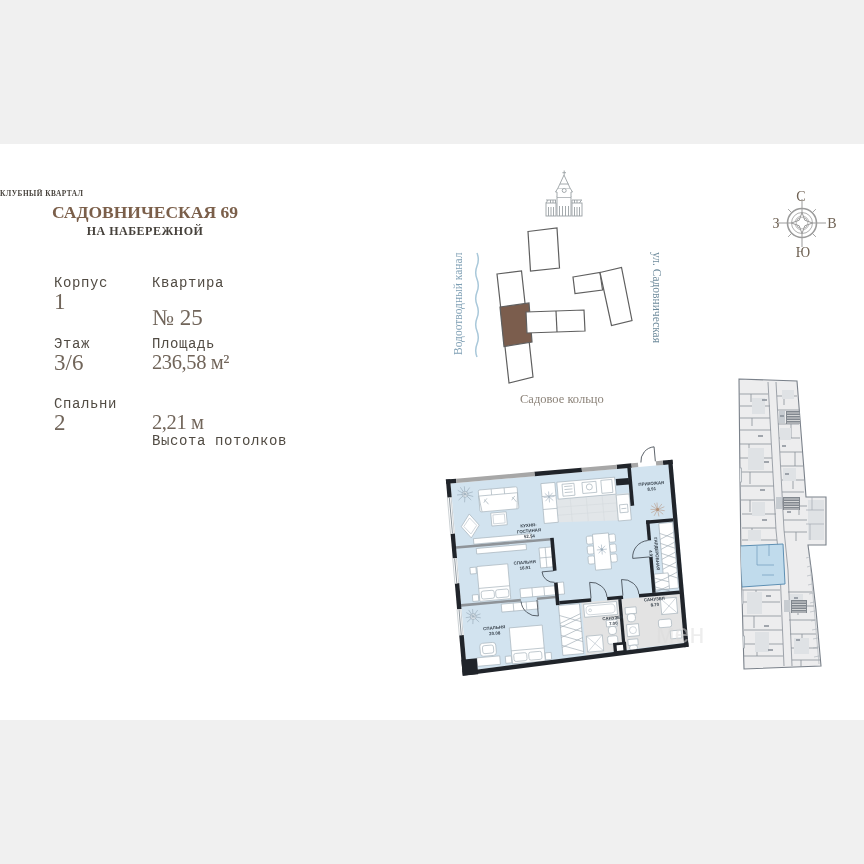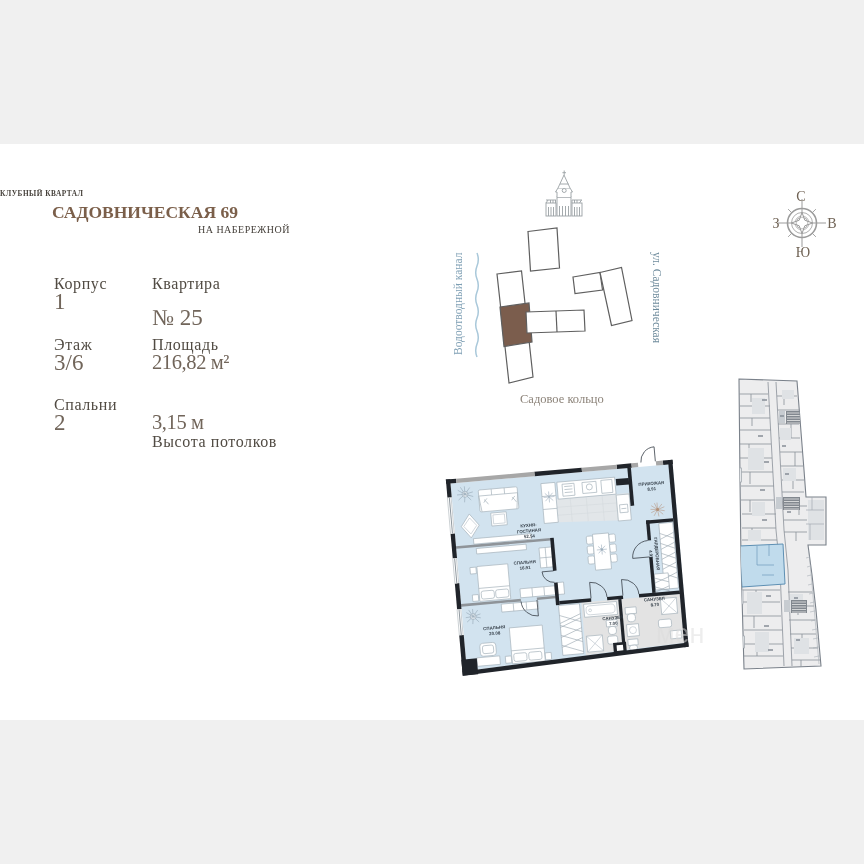--- a/index.html
+++ b/index.html
@@ -1,54 +1,54 @@
 <!DOCTYPE html>
 <html><head>
 <meta charset="utf-8">
 <style>
   html,body{margin:0;padding:0;width:864px;height:864px;background:#f0f0f0;overflow:hidden;}
   .abs{position:absolute;}
   body{font-family:"Liberation Serif",serif;}
-  .lbl{font-size:16px;color:#514b43;letter-spacing:0.6px;}
+  .lbl{font-size:14px;color:#514b43;letter-spacing:0.6px;font-family:Liberation Mono, monospace;}
   .val{font-size:23px;color:#71655a;} .val2{font-size:20.5px;color:#71655a;letter-spacing:-0.4px;}
 </style>
 </head>
 <body>
 
 <div class="abs" style="left:0px;top:144px;width:864px;height:576px;background:#ffffff;"></div>
 
 <div class="abs" style="left:0px;top:188.5px;width:290px;text-align:left;font-size:7.3px;font-weight:bold;color:#46413b;letter-spacing:0.5px;">КЛУБНЫЙ КВАРТАЛ</div>
 
 <div class="abs" style="left:0px;top:202px;width:290px;text-align:center;font-size:17.5px;font-weight:bold;color:#7b5f4a;letter-spacing:0px;">САДОВНИЧЕСКАЯ 69</div>
 
-<div class="abs" style="left:0px;top:224px;width:290px;text-align:right;font-size:10px;font-weight:normal;color:#46413b;letter-spacing:0.5px;">НА НАБЕРЕЖНОЙ</div>
+<div class="abs" style="left:0px;top:224px;width:290px;text-align:center;font-size:12px;font-weight:bold;color:#46413b;letter-spacing:0.5px;">НА НАБЕРЕЖНОЙ</div>
 
 <div class="abs lbl" style="left:54px;top:275px;">Корпус</div>
 
 <div class="abs val" style="left:54px;top:289px;">1</div>
 
 <div class="abs lbl" style="left:152px;top:275px;">Квартира</div>
 
 <div class="abs val" style="left:152px;top:297px;margin-top:8px;">№ 25</div>
 
 <div class="abs lbl" style="left:54px;top:336px;">Этаж</div>
 
 <div class="abs val" style="left:54px;top:350px;text-align:right;">3/6</div>
 
 <div class="abs lbl" style="left:152px;top:336px;">Площадь</div>
 
-<div class="abs val2" style="left:152px;top:351px;">216,82 м²</div>
+<div class="abs val2" style="left:152px;top:351px;">236,58 м²</div>
 
 <div class="abs lbl" style="left:54px;top:396px;">Спальни</div>
 
 <div class="abs val" style="left:54px;top:410px;">2</div>
 
 <div class="abs lbl" style="left:152px;top:396px;margin-top:37px;">Высота потолков</div>
 
-<div class="abs val2" style="left:152px;top:411px;">3,15 м</div>
+<div class="abs val2" style="left:152px;top:411px;">2,21 м</div>
 
 <svg class="abs" style="left:0px;top:0px;" width="864" height="864" viewBox="0 0 864 864">
 
 <g id="siteplan" fill="none" stroke="#6a6a6a" stroke-width="1.2">
 
   <g id="kremlin" stroke="#9aa0a4" stroke-width="0.9" fill="none" transform="translate(-2,0)">
     <rect x="548" y="203" width="10" height="13" fill="#fff"></rect>
     <path d="M548 203 l2 -3 m2.5 3 l0 -3 m2.5 3 l0 -3 m2.5 3 l0 -3 M548 200 h10 M550.5 216 v-9 m2.5 9 v-9 m2.5 9 v-9"></path>
     <rect x="574" y="203" width="10" height="13" fill="#fff"></rect>
     <path d="M574 203 l0 -3 m2.5 3 l0 -3 m2.5 3 l0 -3 m2.5 3 l2 -3 M574 200 h10 M576.5 216 v-9 m2.5 9 v-9 m2.5 9 v-9"></path>

